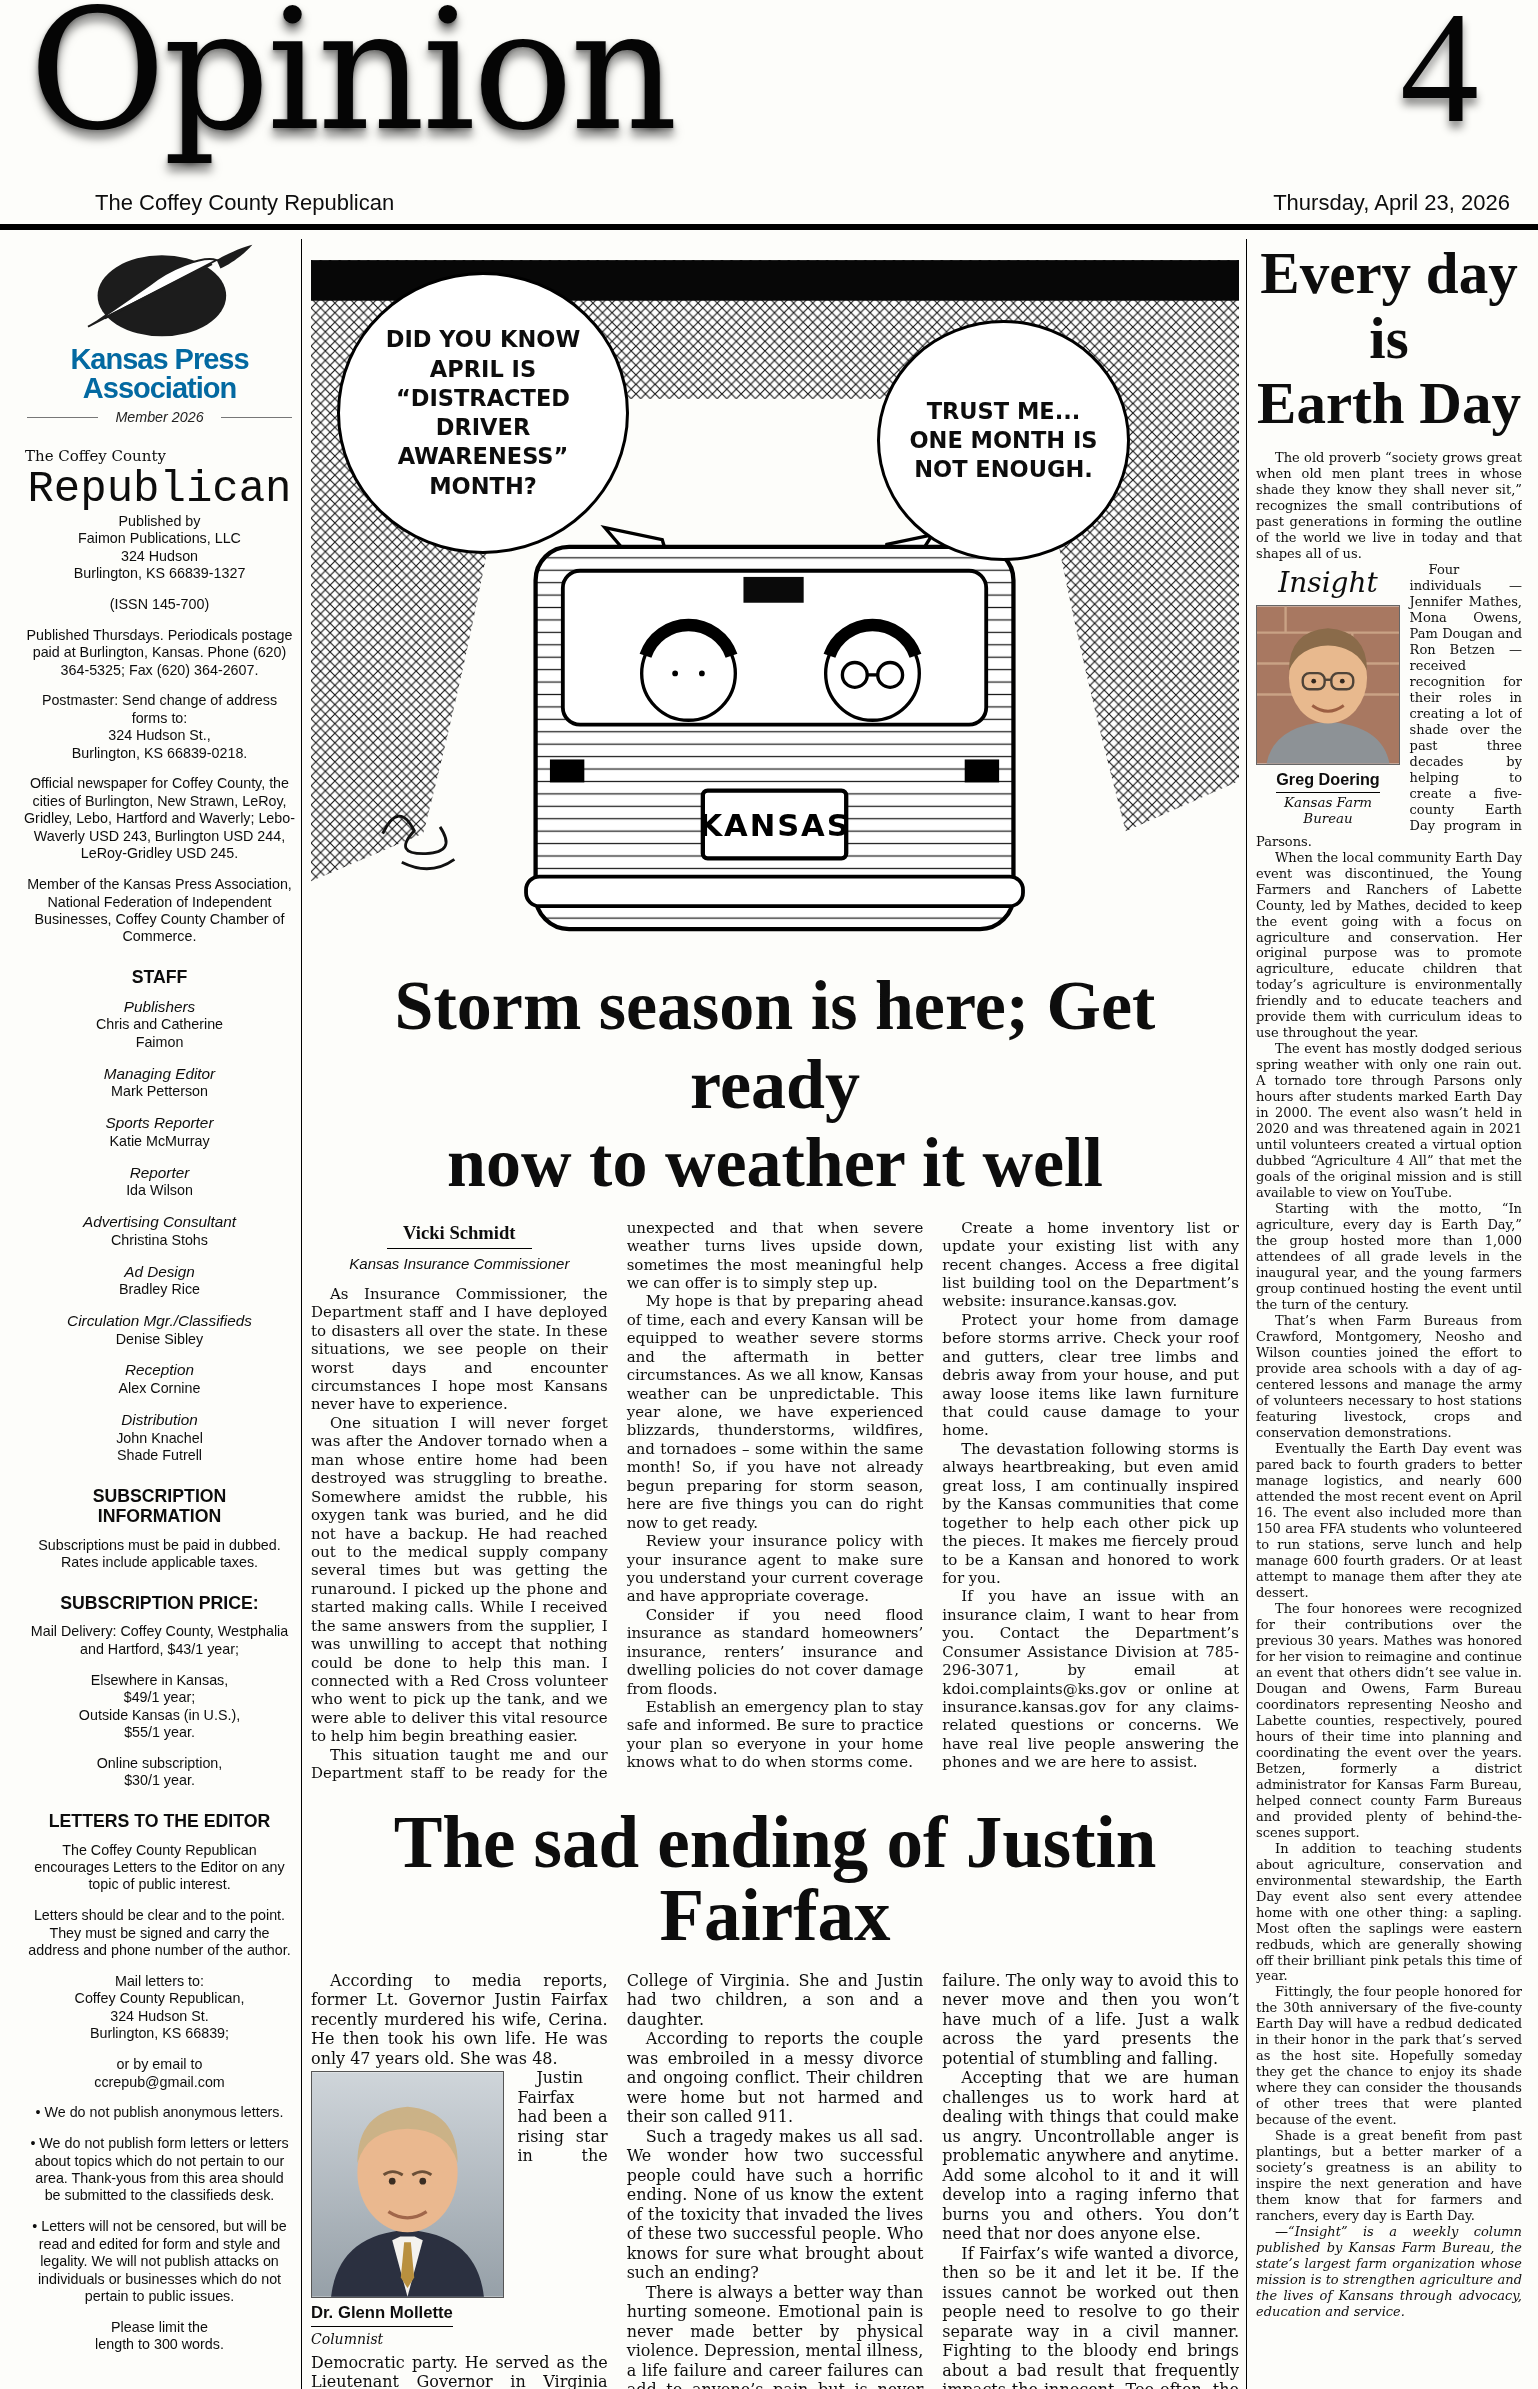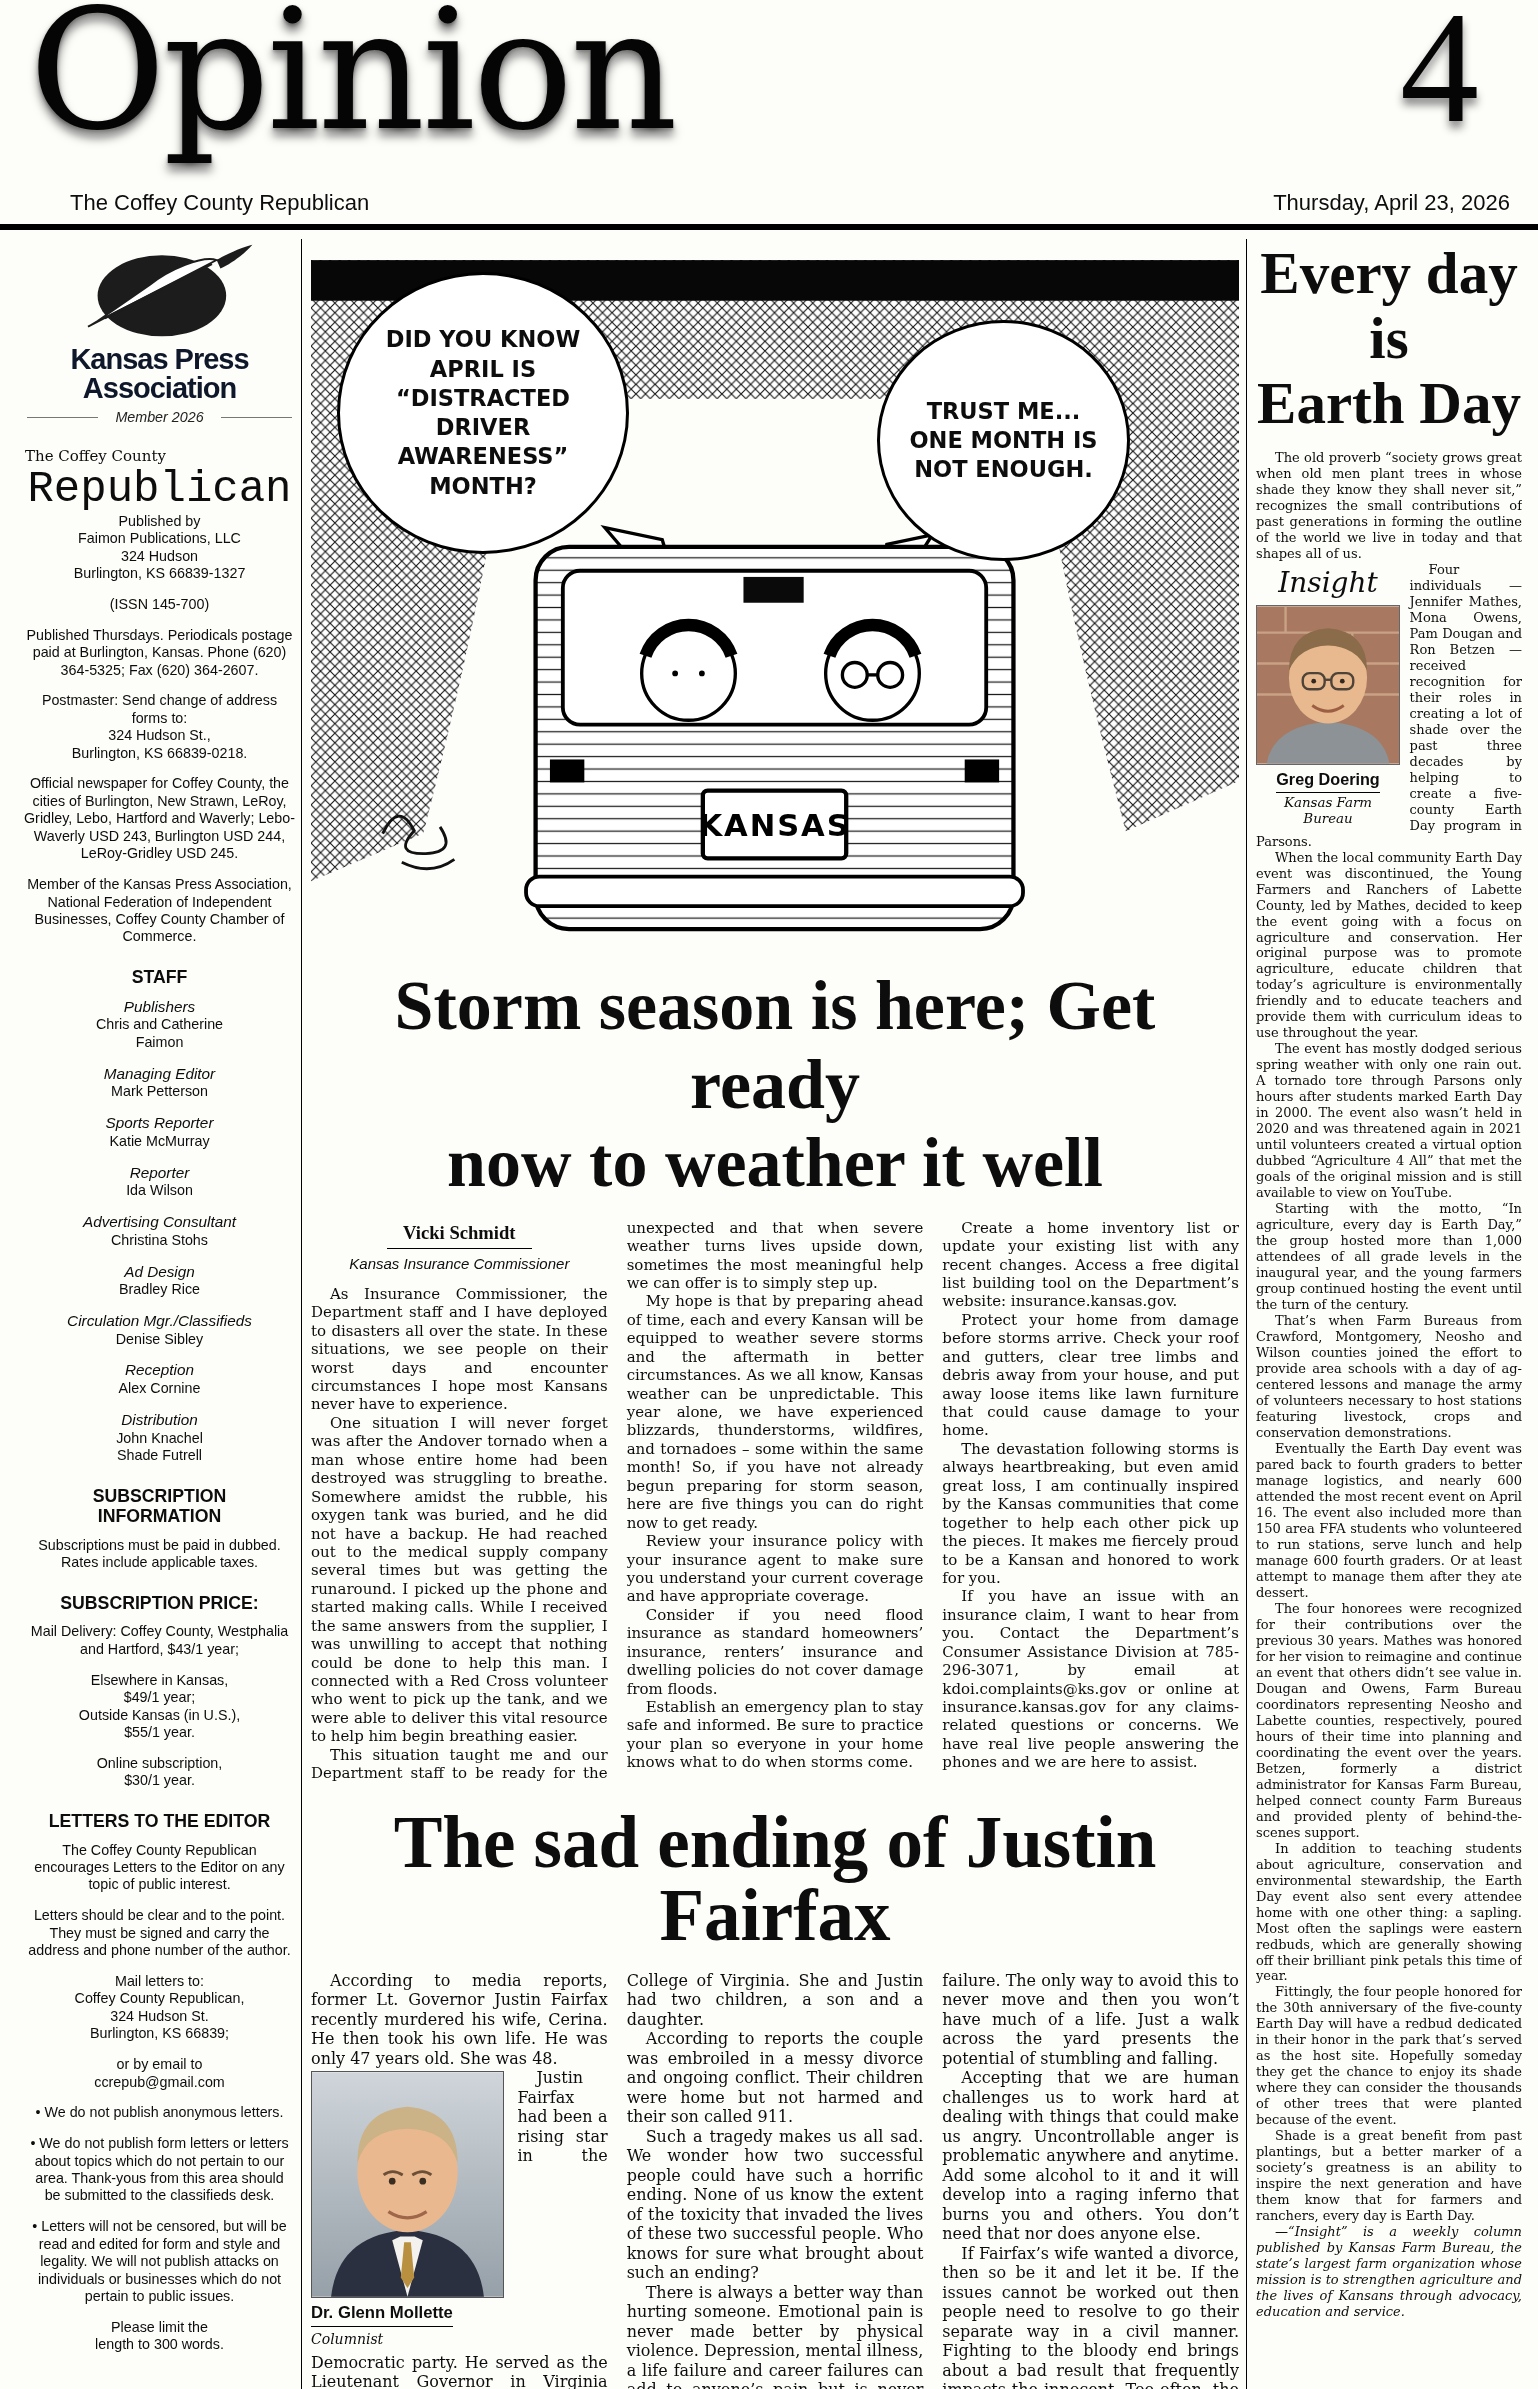--- a/index.html
+++ b/index.html
@@ -3,30 +3,30 @@
 <meta charset="utf-8">
 <style>
   html,body{margin:0;padding:0;background:#888;}
   #page{position:relative;width:1539px;height:2916px;background:#fdfdfa;color:#0d0d0d;overflow:hidden;
         font-family:"DejaVu Serif",serif;}
   
   .opinion{position:absolute;left:29px;top:-26px;font-family:"DejaVu Serif",serif;font-size:167px;line-height:1.15;
            color:#050505;text-shadow:0 7.6px 9.6px rgba(0,0,0,.5),0 2.4px 3.8px rgba(0,0,0,.35);letter-spacing:-2.9px;}
   .pageno{position:absolute;right:60px;top:-19px;font-family:"Liberation Serif",serif;font-size:158px;line-height:1.1;
           color:#050505;text-shadow:0 6.7px 8.6px rgba(0,0,0,.45);}
-  .subrow{position:absolute;left:0;top:190px;width:1539px;box-sizing:border-box;padding:0 29px 0 70px;
+  .subrow{position:absolute;left:0;top:190px;width:1539px;box-sizing:border-box;padding:0 29px 0 95px;
           display:flex;justify-content:space-between;font-family:"Liberation Sans",sans-serif;font-size:22px;}
   .hrule{position:absolute;left:0;top:224px;width:1539px;height:5.7px;background:#000;}
   .vrule{position:absolute;top:239px;width:1.4px;height:2659px;background:#000;}
   
   .sidebar{position:absolute;left:24px;top:241px;width:271px;height:2662px;overflow:hidden;text-align:center;
            font-family:"Liberation Sans",sans-serif;font-size:14.3px;line-height:1.22;}
   .sidebar p{margin:0 0 13.4px;white-space:pre-line;}
   .kpa{margin-bottom:12.4px;}
-  .kpa-name{font-weight:bold;font-size:29px;line-height:.98;color:#0f172a;letter-spacing:-1px;}
+  .kpa-name{font-weight:bold;font-size:29px;line-height:.98;color:#0369a1;letter-spacing:-1px;}
   .member-row{display:flex;align-items:center;gap:17px;margin:6.7px 2.9px 21px;}
   .member-row .ln{flex:1;height:1.4px;background:#777;}
   .member-row .mt{font-style:italic;font-size:14.3px;color:#222;}
   .cc-pre{font-family:"DejaVu Serif",serif;font-size:15px;text-align:left;margin:0 0 1px 1px;}
   .cc-name{font-family:Liberation Mono, monospace;font-size:44px;line-height:1;margin:0 0 2px;}
   .sb-head{font-weight:bold;font-size:17.7px;margin:21px 0 10.5px;line-height:1.15;}
   .staff-item{margin-bottom:13.4px;}
   .staff-role{font-style:italic;font-size:15.3px;}
   .staff-names{white-space:pre-line;}
   .bullet{text-align:center;padding:0 1.9px;}

